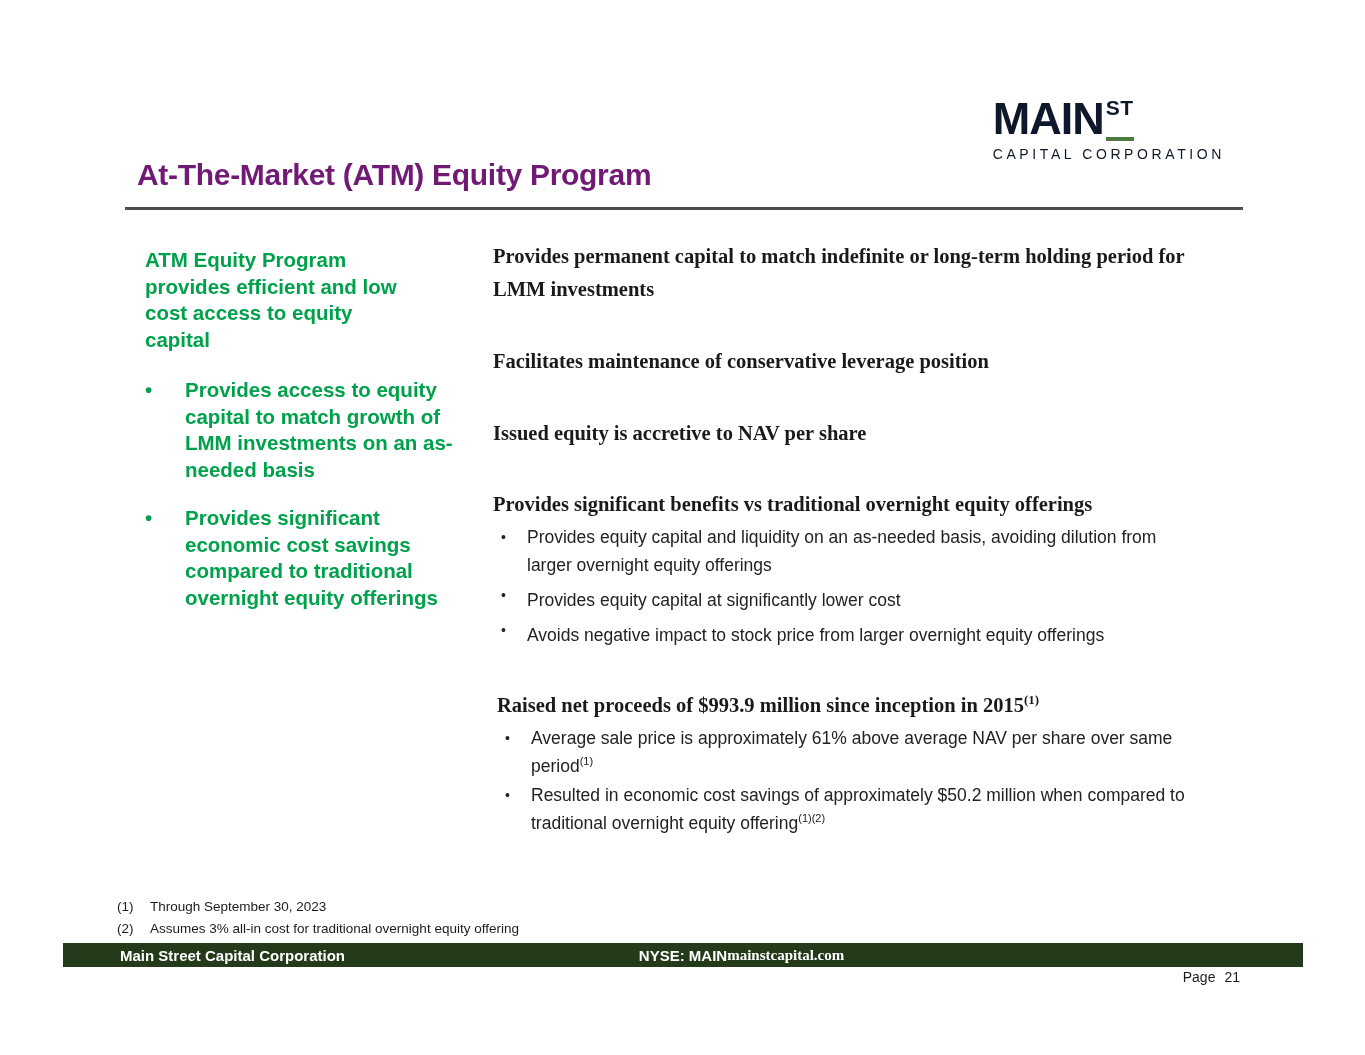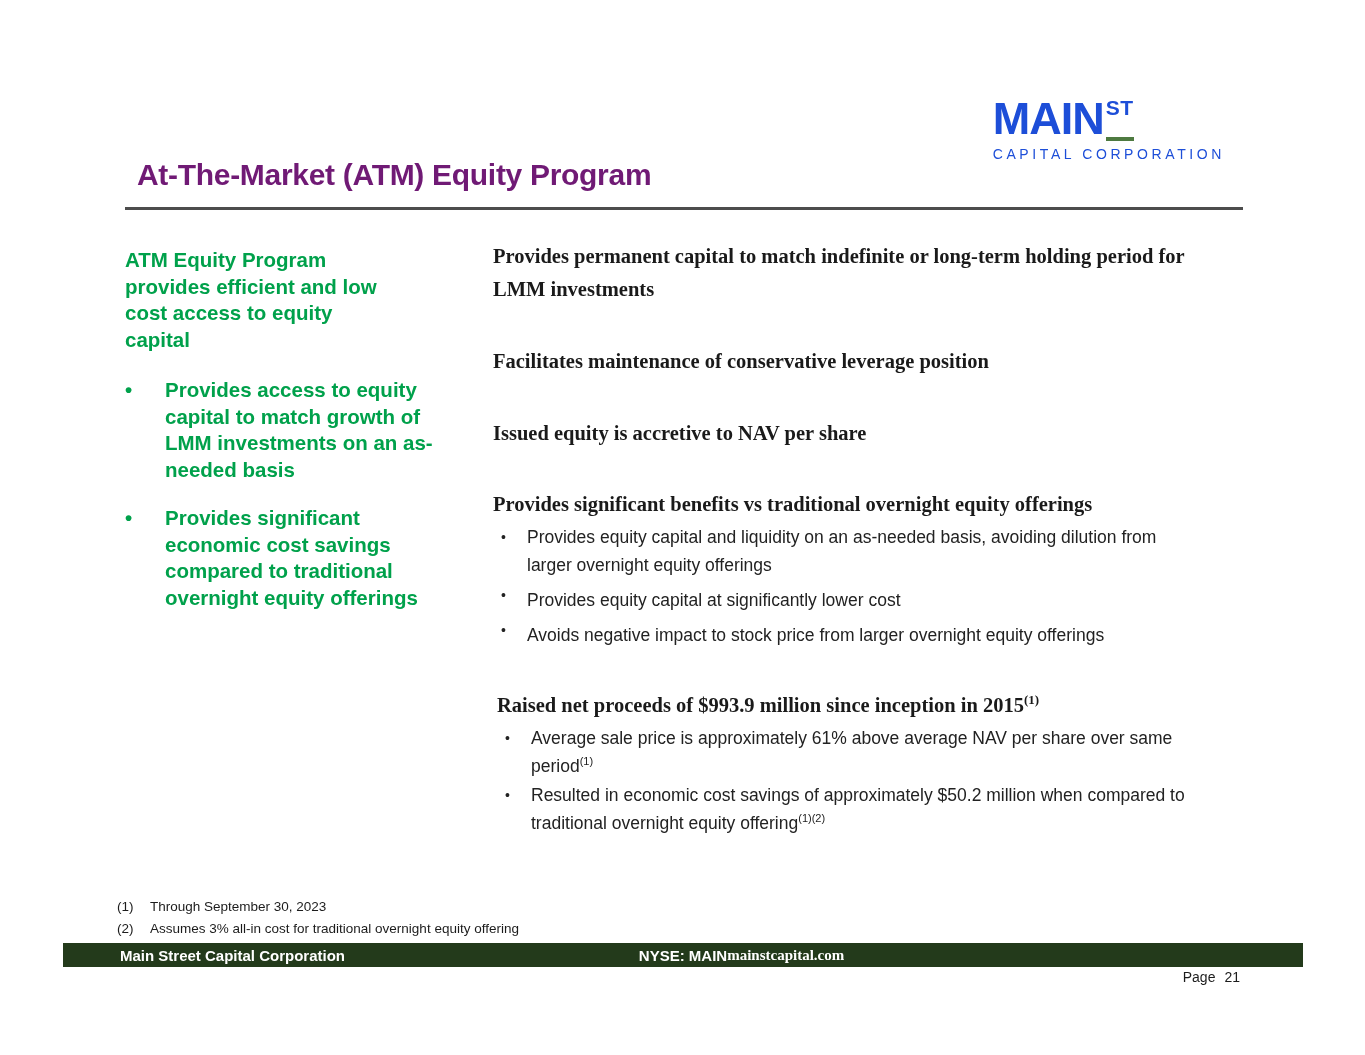--- a/index.html
+++ b/index.html
@@ -6,41 +6,41 @@
   html,body { width:1365px; height:1055px; }
   body {
     position:relative;
     background:#ffffff;
     font-family:"Liberation Sans", sans-serif;
     color:#1c1c1c;
     overflow:hidden;
   }
 
   
-  .logo { position:absolute; top:96px; right:140px; color:#1d4ed8; }
+  .logo { position:absolute; top:96px; right:140px; color:#0f172a; }
   .logo-row { display:flex; align-items:flex-start; line-height:1; }
   .logo-main { font-size:45px; font-weight:bold; letter-spacing:-1px; }
   .logo-st-wrap { margin-left:2px; margin-top:1px; display:inline-block; }
   .logo-st { font-size:21px; font-weight:bold; letter-spacing:0.5px; display:block; padding-bottom:19px; }
   .logo-st-underline { display:block; height:4px; background:#4e7a40; width:100%; }
   .logo-sub { font-size:14px; letter-spacing:3.6px; margin-top:5px; white-space:nowrap; }
 
   
   .slide-title {
     position:absolute; left:137px; top:158px;
     font-size:30px; font-weight:bold; color:#701a75; letter-spacing:-0.3px;
   }
   .title-rule {
     position:absolute; left:125px; top:207px; width:1118px; height:3px;
     background:#4d4d4d;
   }
 
   
   .left-col {
-    position:absolute; left:125px; top:247px; width:315px;
+    position:absolute; left:145px; top:247px; width:315px;
     color:#00a14b; font-weight:bold; font-size:20.5px; line-height:26.5px;
   }
   .left-heading { width:270px; }
   .left-bullets { margin-top:24px; list-style:none; }
   .left-bullet { display:flex; margin-bottom:22px; }
   .left-bullet .marker { width:40px; flex:none; }
   .left-bullet .btext { width:270px; }
 
   
   .right-col { position:absolute; left:493px; top:243px; width:760px; }

